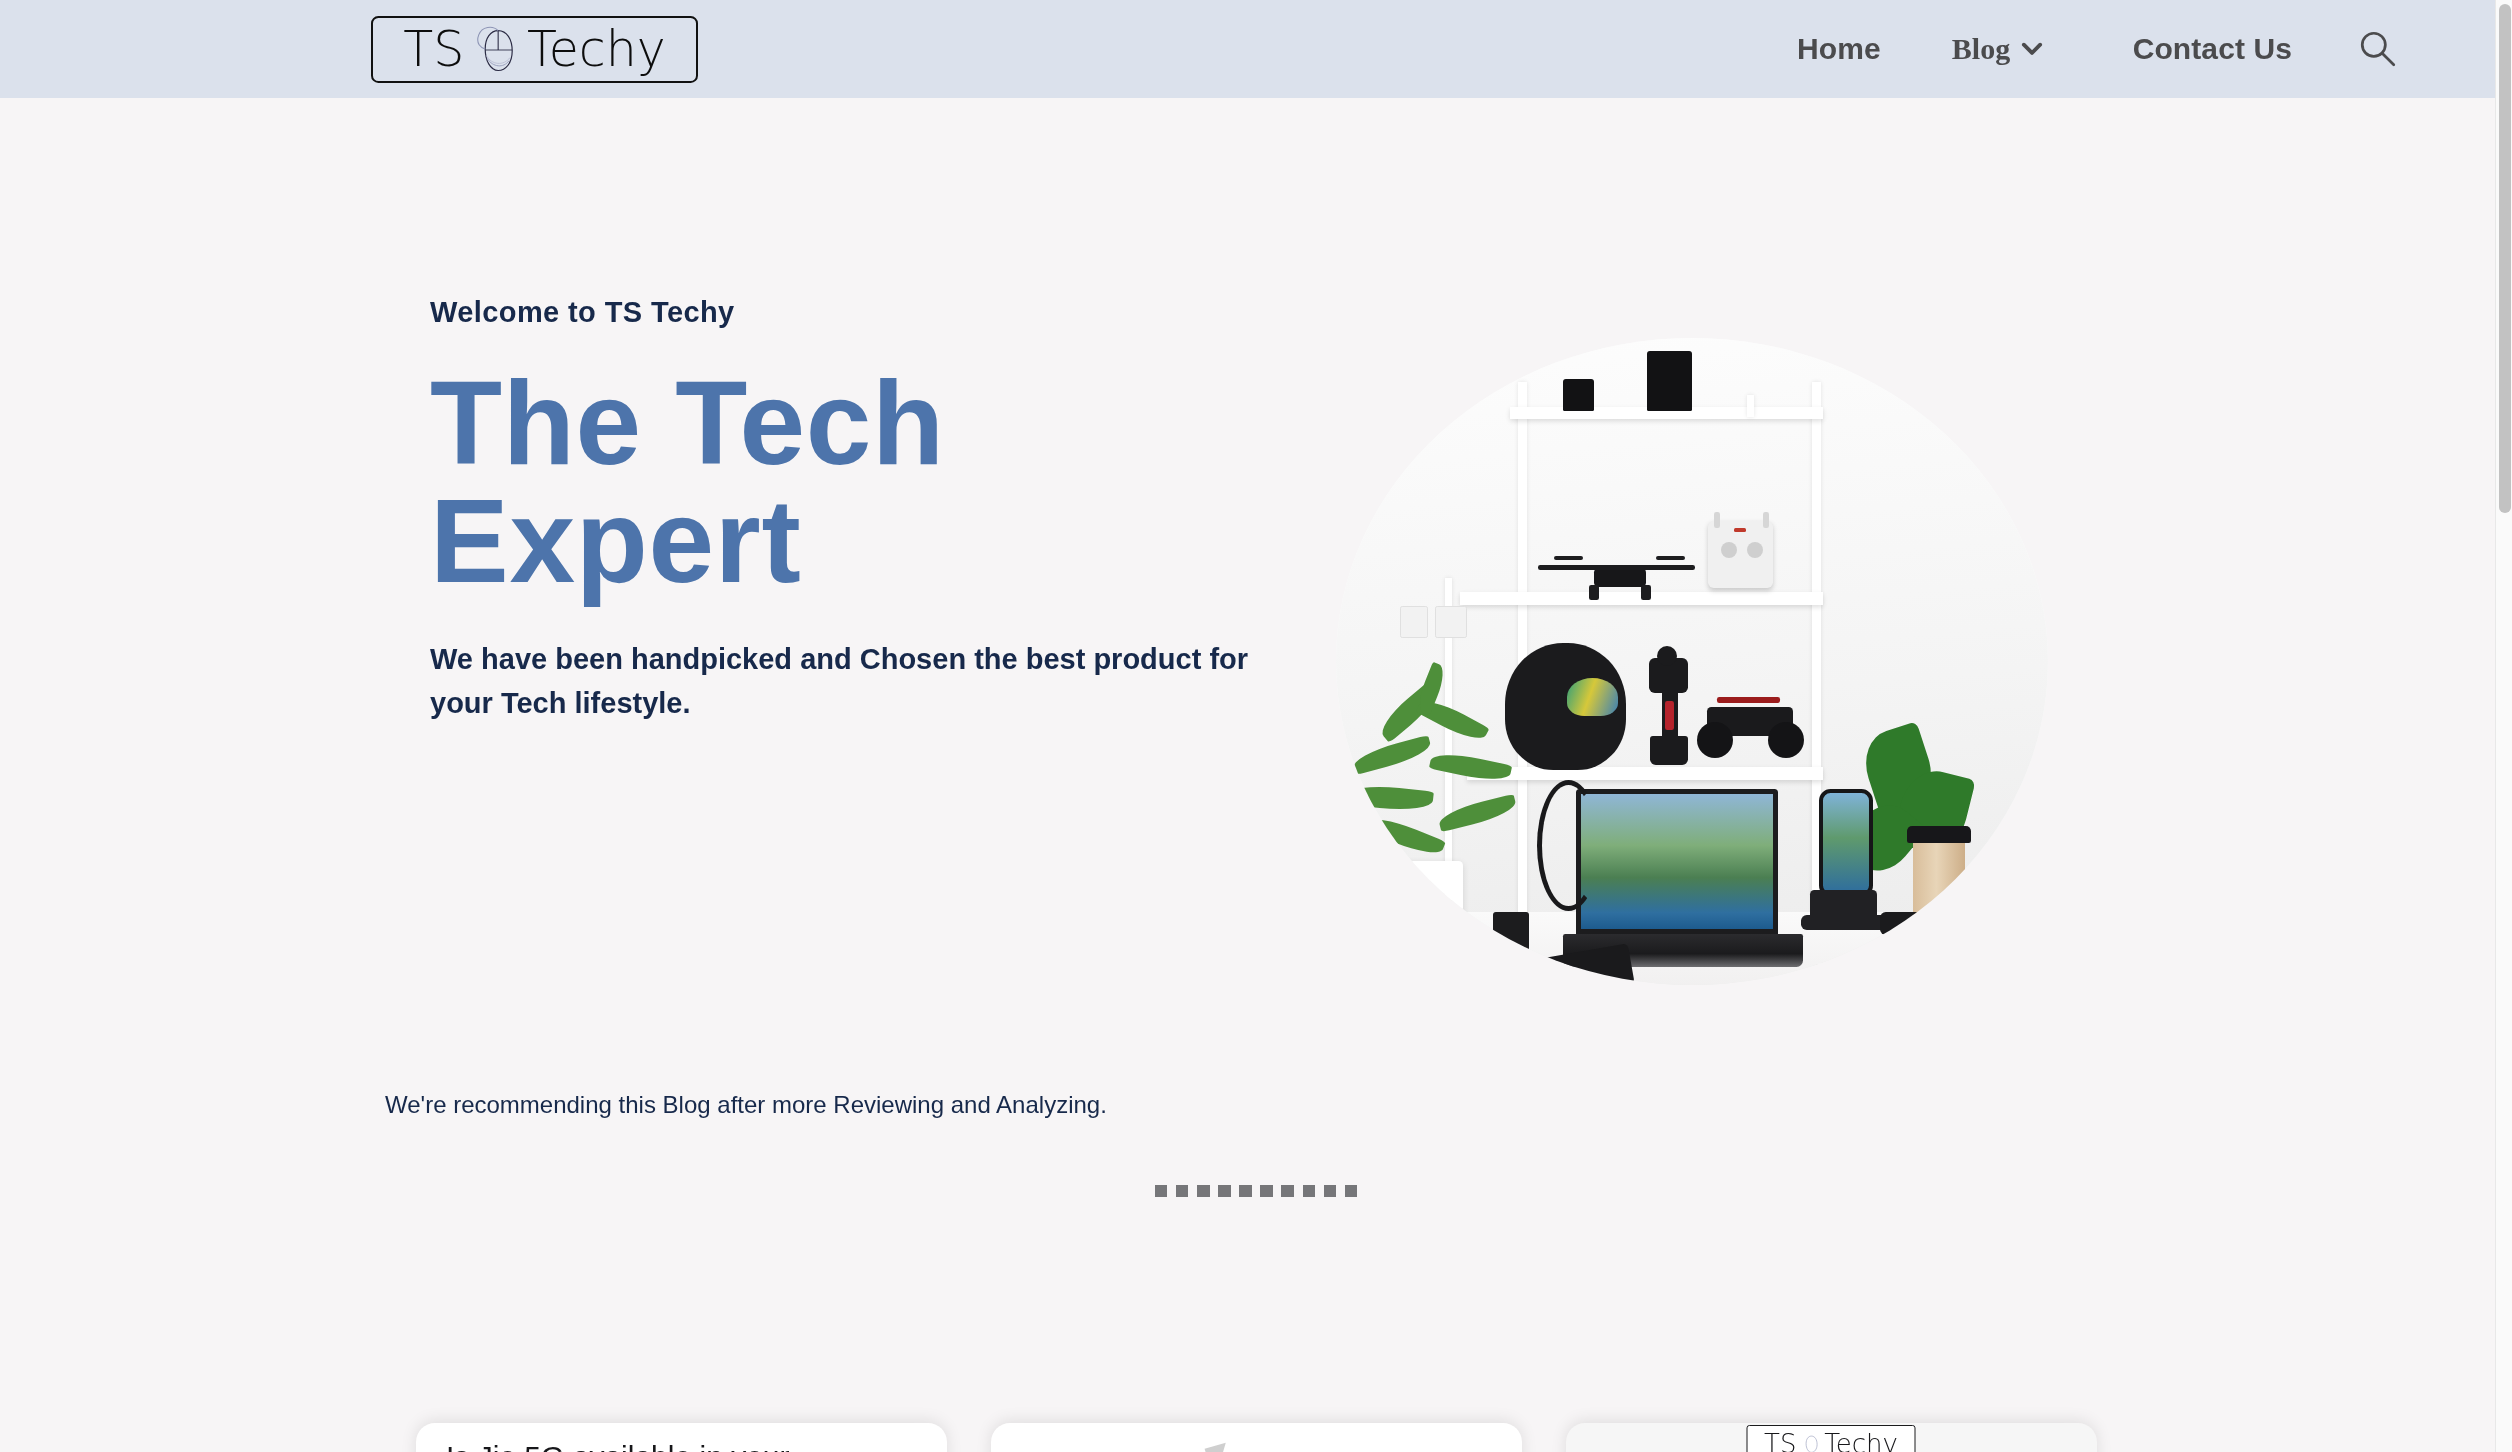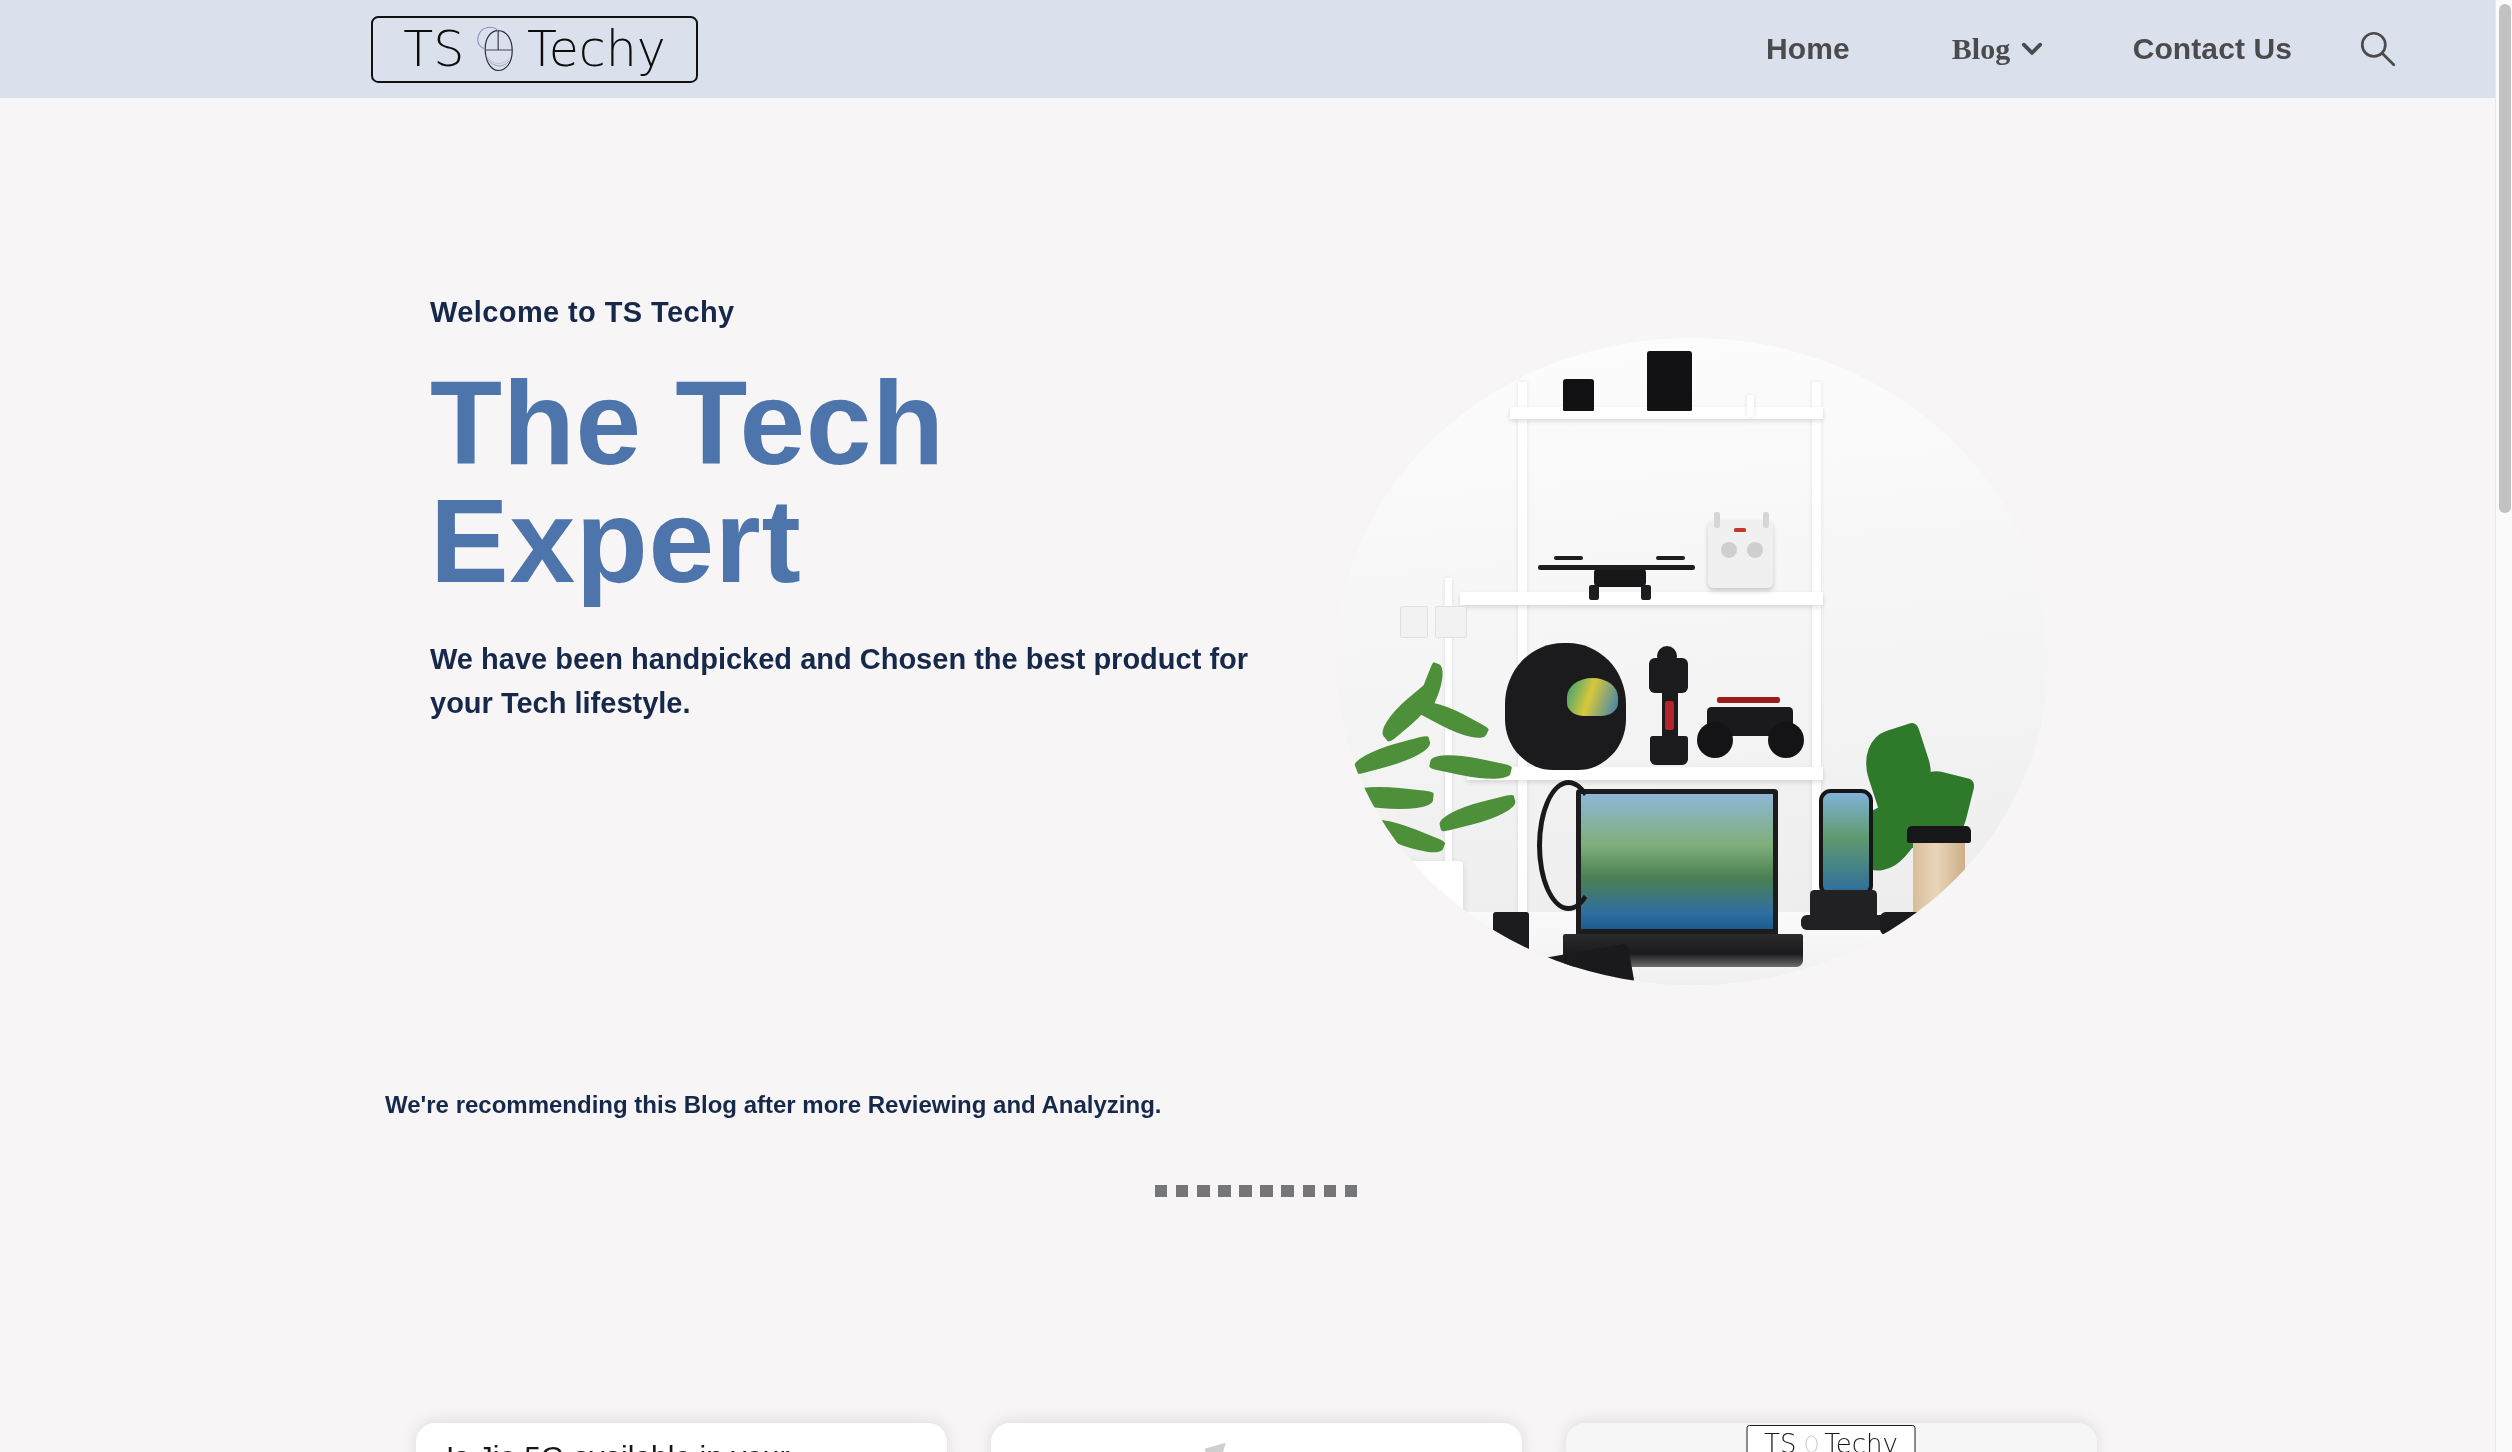--- a/index.html
+++ b/index.html
@@ -63,21 +63,21 @@
     font-size: 30px;
     font-weight: 700;
     color: #4b4b4d;
     letter-spacing: 0.1px;
     display: flex;
     align-items: center;
     gap: 10.2px;
     cursor: pointer;
     white-space: nowrap;
   }
-  .nav-item:nth-child(1) { margin-right: 102px; }
+  .nav-item:nth-child(1) { margin-right: 71px; }
   .nav-item:nth-child(2) { margin-right: 90px; font-family: Liberation Serif, serif; }
   .nav-item:nth-child(3) { margin-right: 60px; }
   .chevron-down {
     width: 22px;
     height: 14.5px;
     display: inline-block;
   }
   .search-btn {
     width: 51px;
     height: 51px;
@@ -226,21 +226,21 @@
   .featured-title {
     font-size: 55px;
     font-weight: 700;
     color: #17294b;
     letter-spacing: 0.3px;
     line-height: 1.05;
   }
   .featured-sub {
     margin-top: 26px;
     font-size: 24px;
-    font-weight: 700;
+    font-weight: 400;
     color: #17294b;
   }
 
   .cards-row {
     position: absolute;
     top: 1423px;
     left: 0;
     width: 2512px;
     display: flex;
     justify-content: center;

